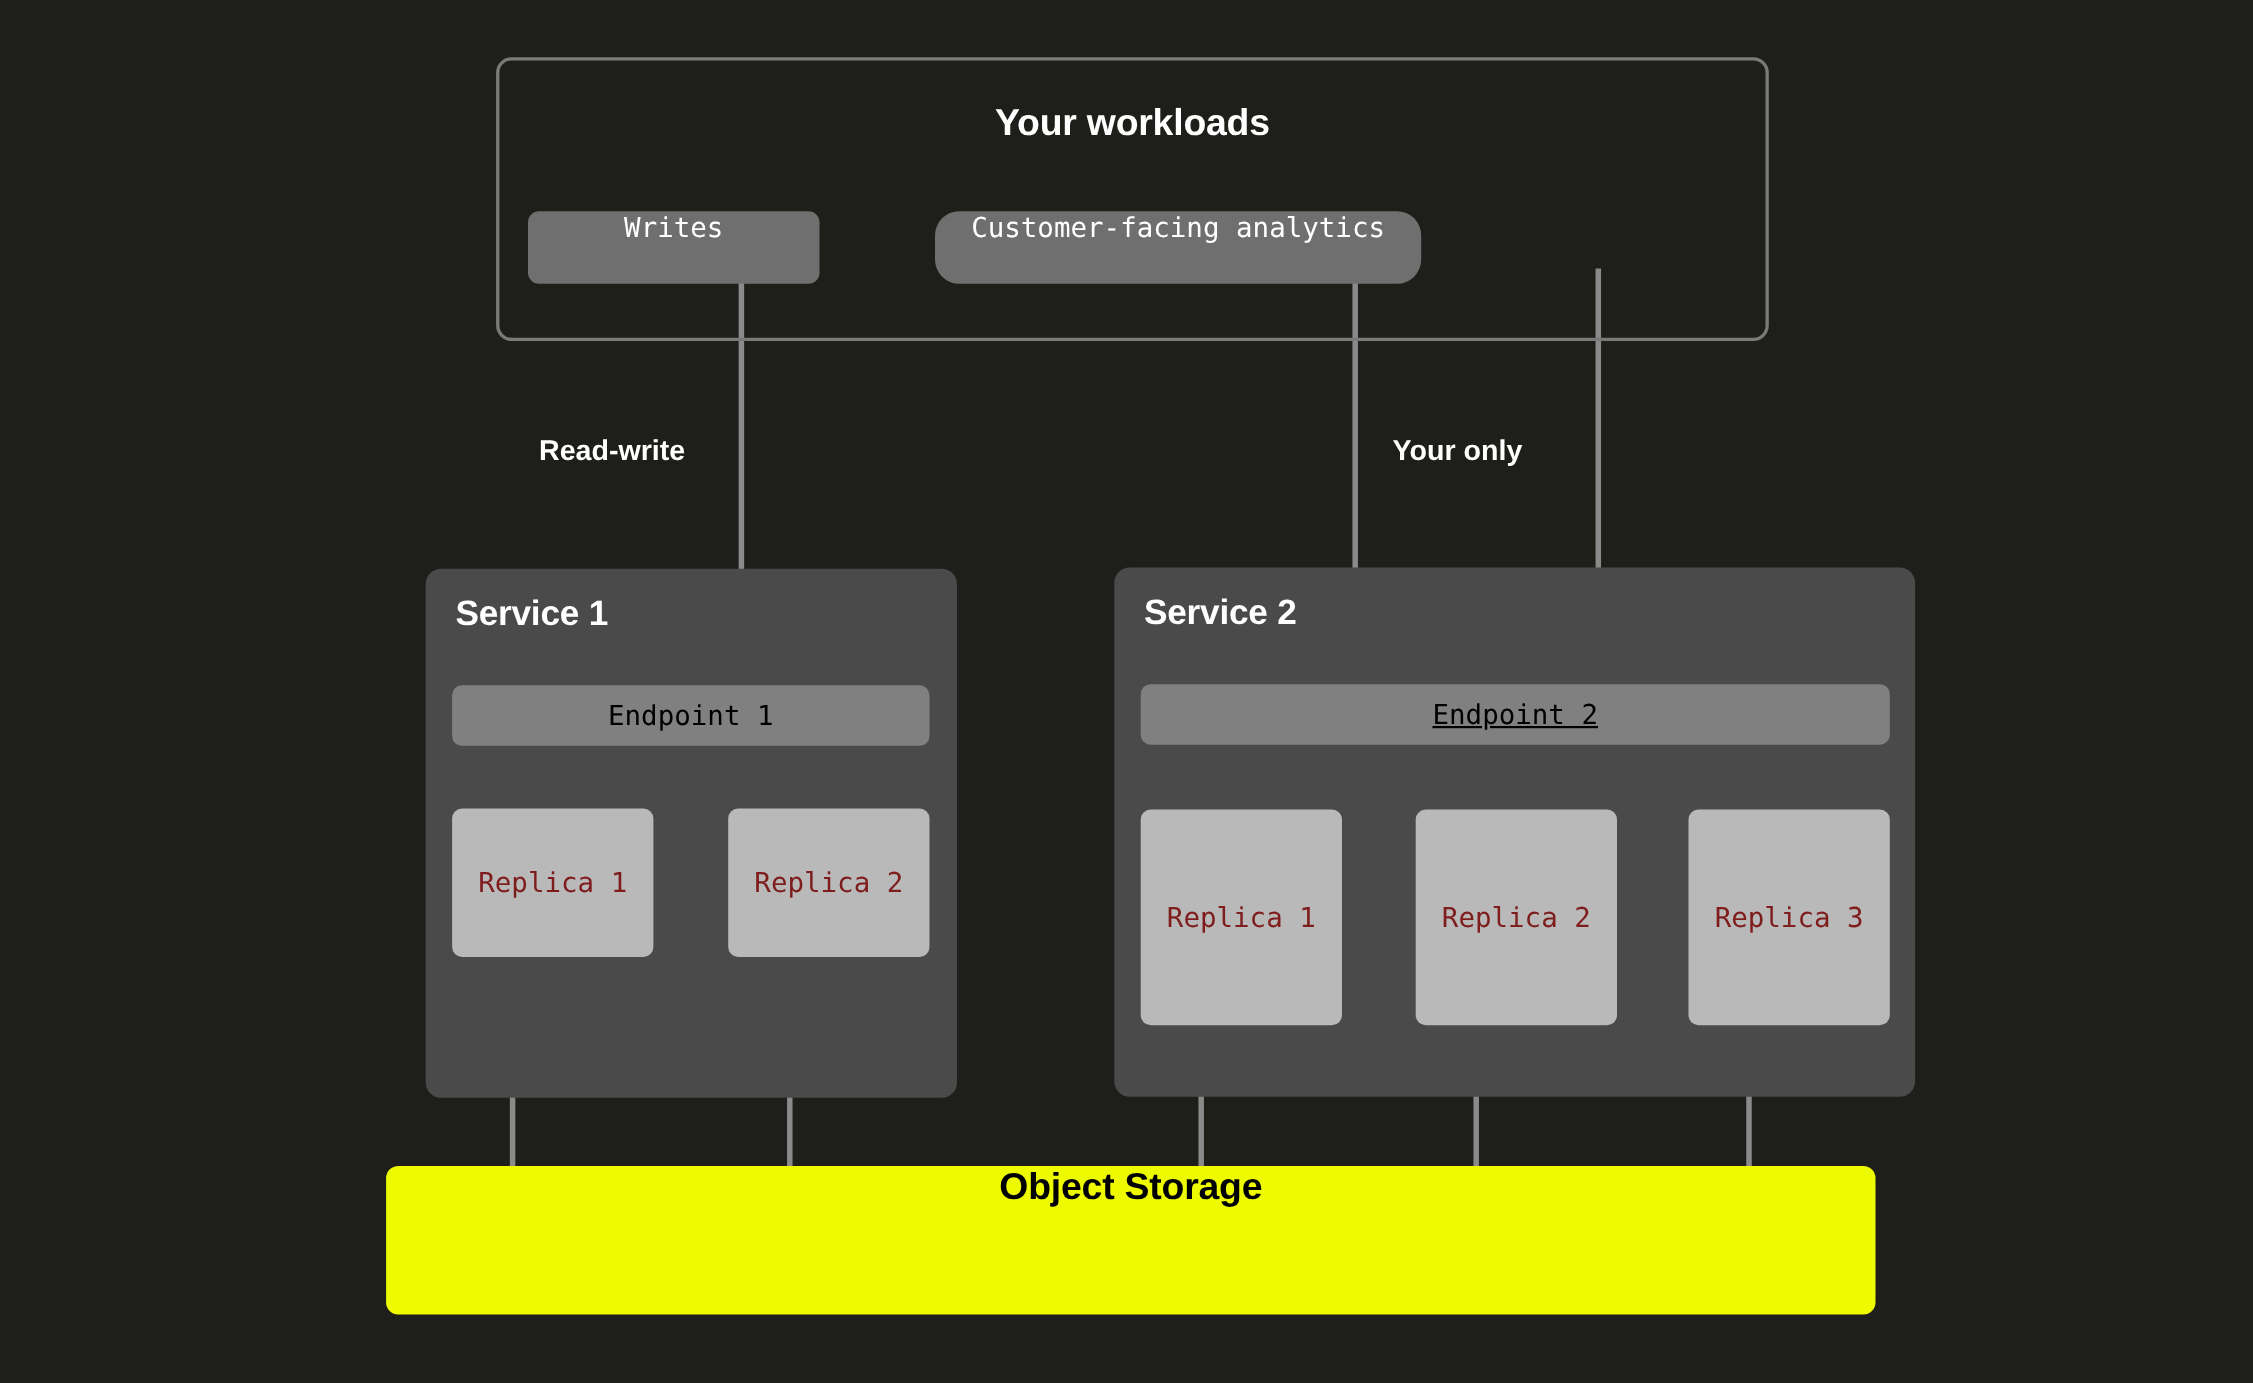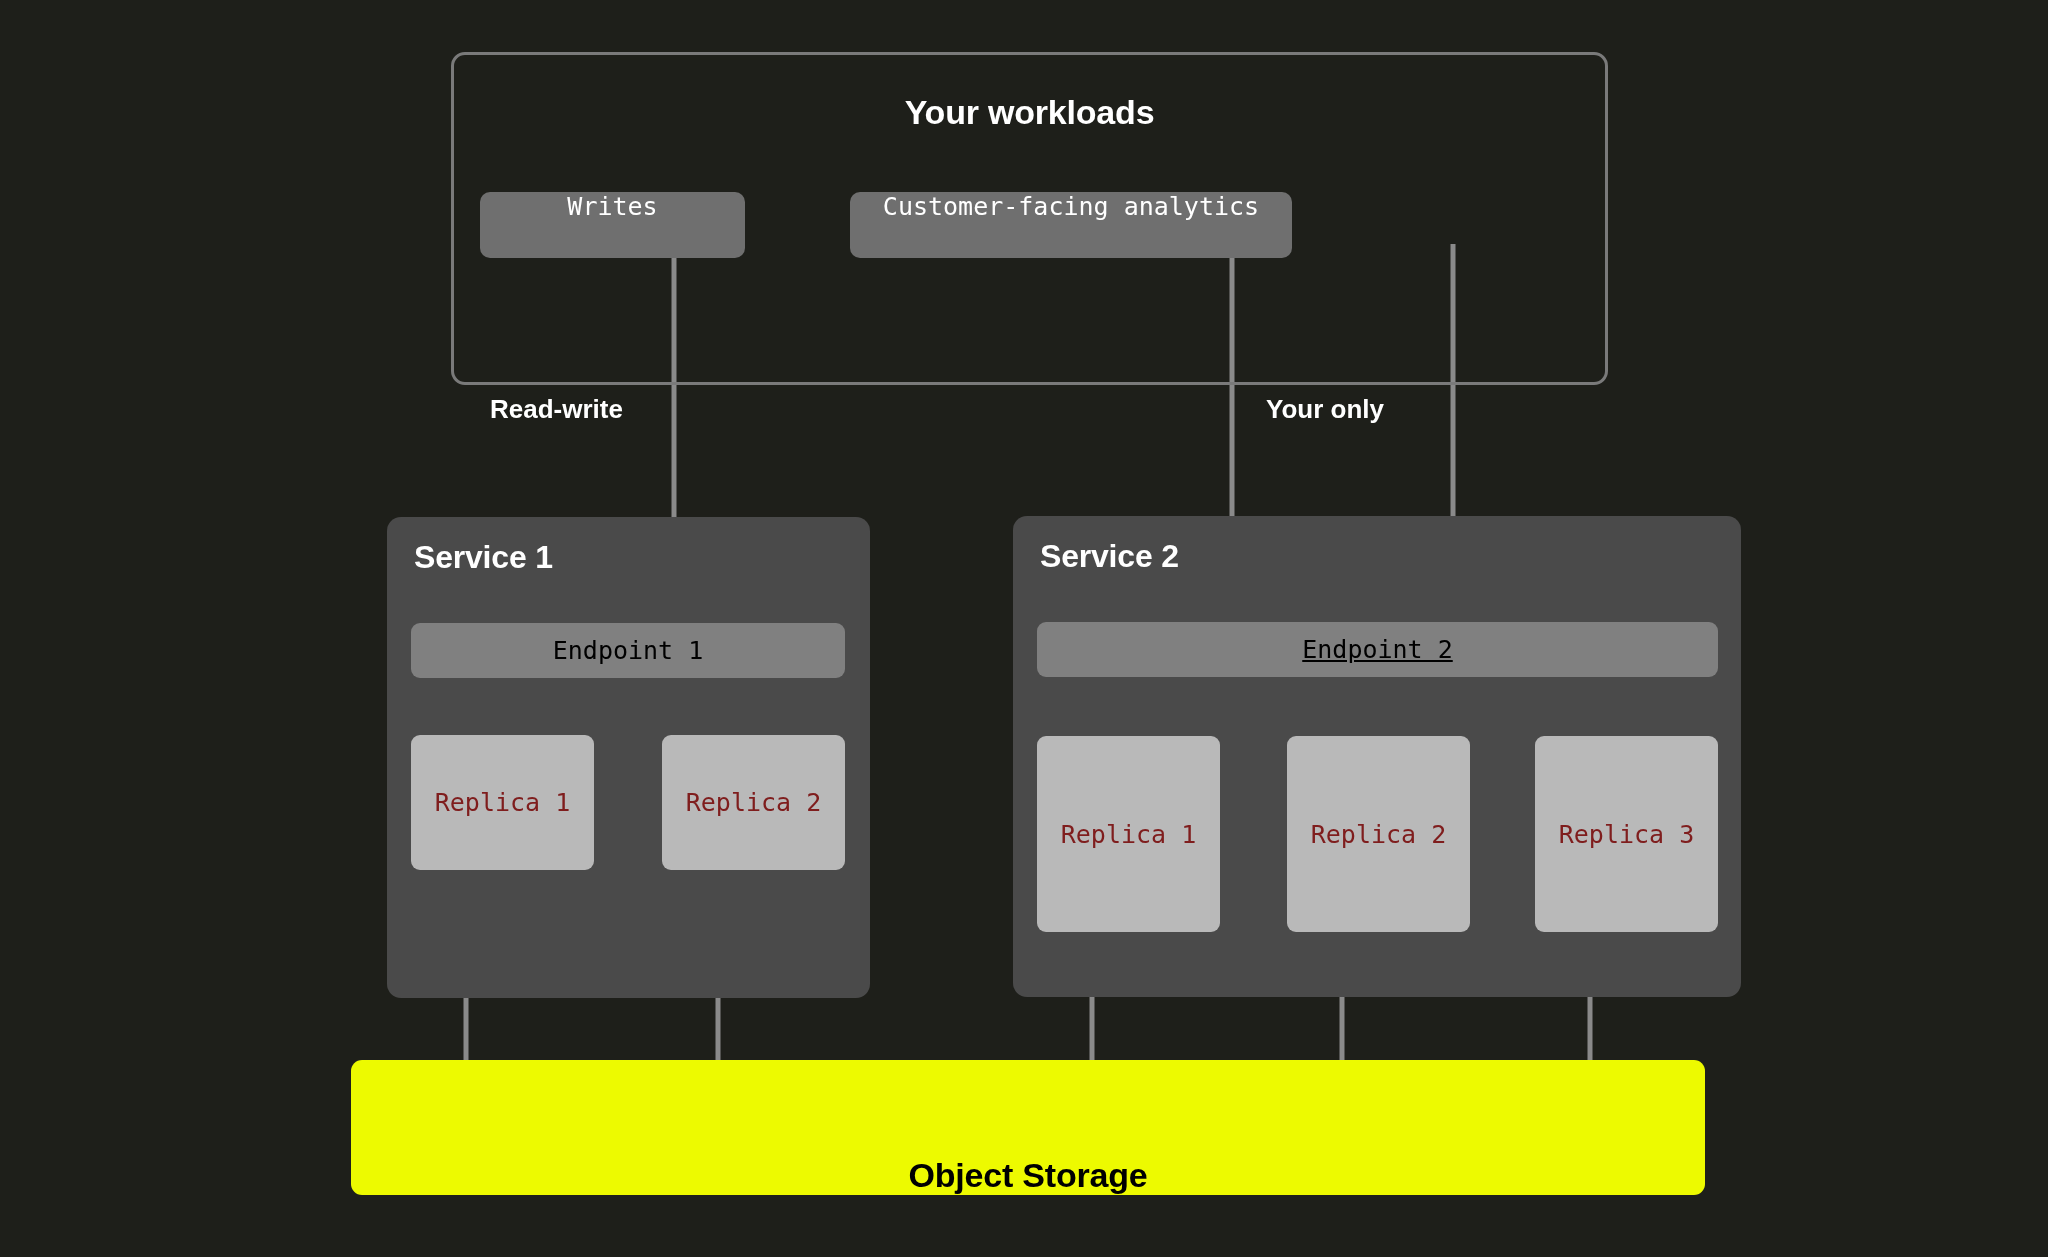--- a/index.html
+++ b/index.html
@@ -29,21 +29,21 @@
     pointer-events: none;
   }
   .wires.under { z-index: 1; }
 
   
   #workloads-frame {
     position: absolute;
     left: 451px;
     top: 52px;
     width: 1157px;
-    height: 333px;
+    height: 258px;
     border: 3px solid #7a7a7a;
     border-radius: 14px;
     box-sizing: border-box;
     z-index: 3;
     background: transparent;
   }
   #workloads-title {
     position: absolute;
     left: 0;
     top: 38px;
@@ -63,21 +63,21 @@
     color: #ffffff;
     font-family: "DejaVu Sans Mono", "Liberation Mono", monospace;
     font-size: 25px;
     display: flex;
     align-items: flex-start;
     justify-content: center;
     box-sizing: border-box;
     z-index: 4;
   }
   #wl-chip-0 { left: 480px; width: 265px; }
-  #wl-chip-1 { left: 850px; width: 442px; }
+  #wl-chip-1 { left: 850px; width: 442px; border-radius: 22px; }
   #wl-chip-2 { left: 1321px; width: 263px; }
 
   
   .flow-label {
     position: absolute;
     color: #ffffff;
     font-size: 26px;
     font-weight: bold;
     white-space: nowrap;
     z-index: 6;
@@ -147,21 +147,21 @@
   #object-storage {
     position: absolute;
     left: 351px;
     top: 1060px;
     width: 1354px;
     height: 135px;
     background: #edfa00;
     border-radius: 11px;
     z-index: 6;
     display: flex;
-    align-items: flex-end;
+    align-items: flex-start;
     justify-content: center;
   }
   #object-storage-label {
     color: #000000;
     font-size: 34px;
     font-weight: bold;
     letter-spacing: -0.2px;
   }
 </style>
 </head>

